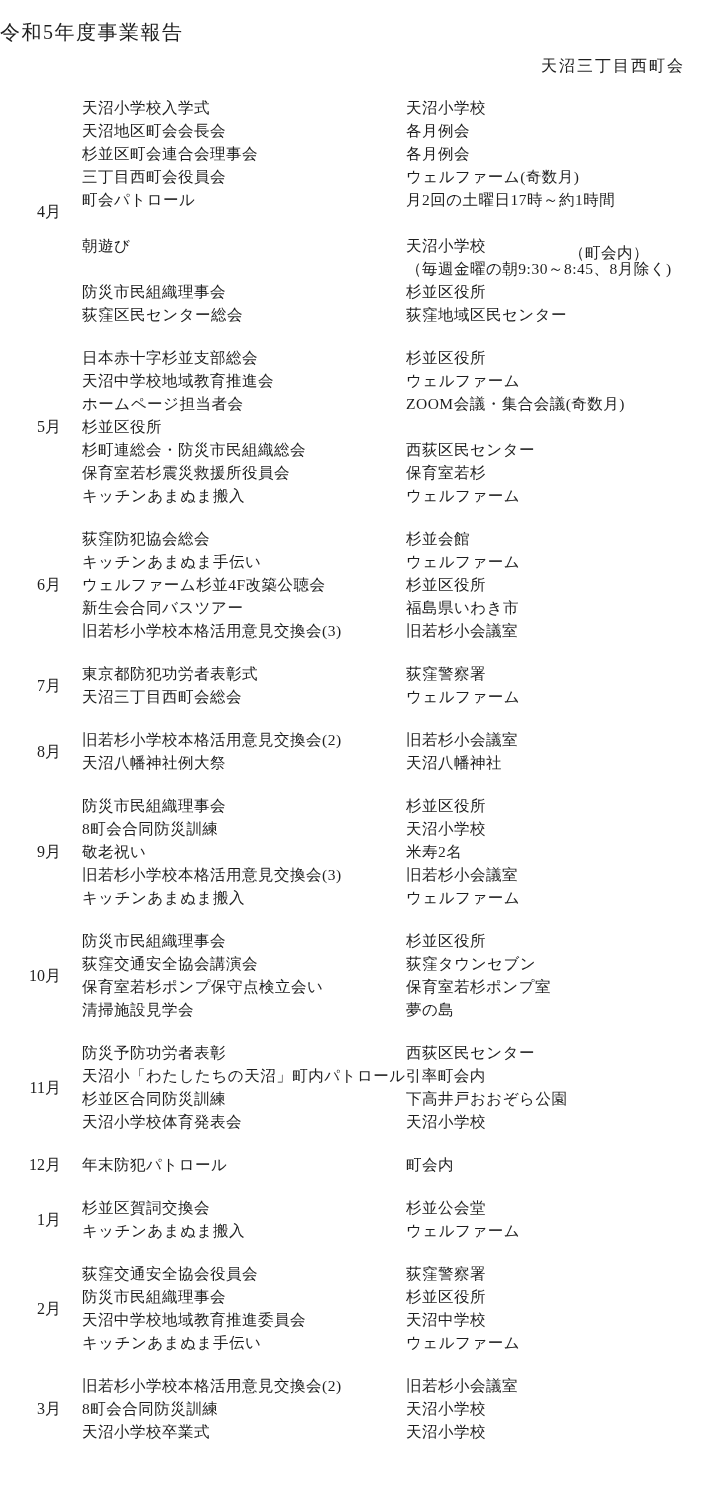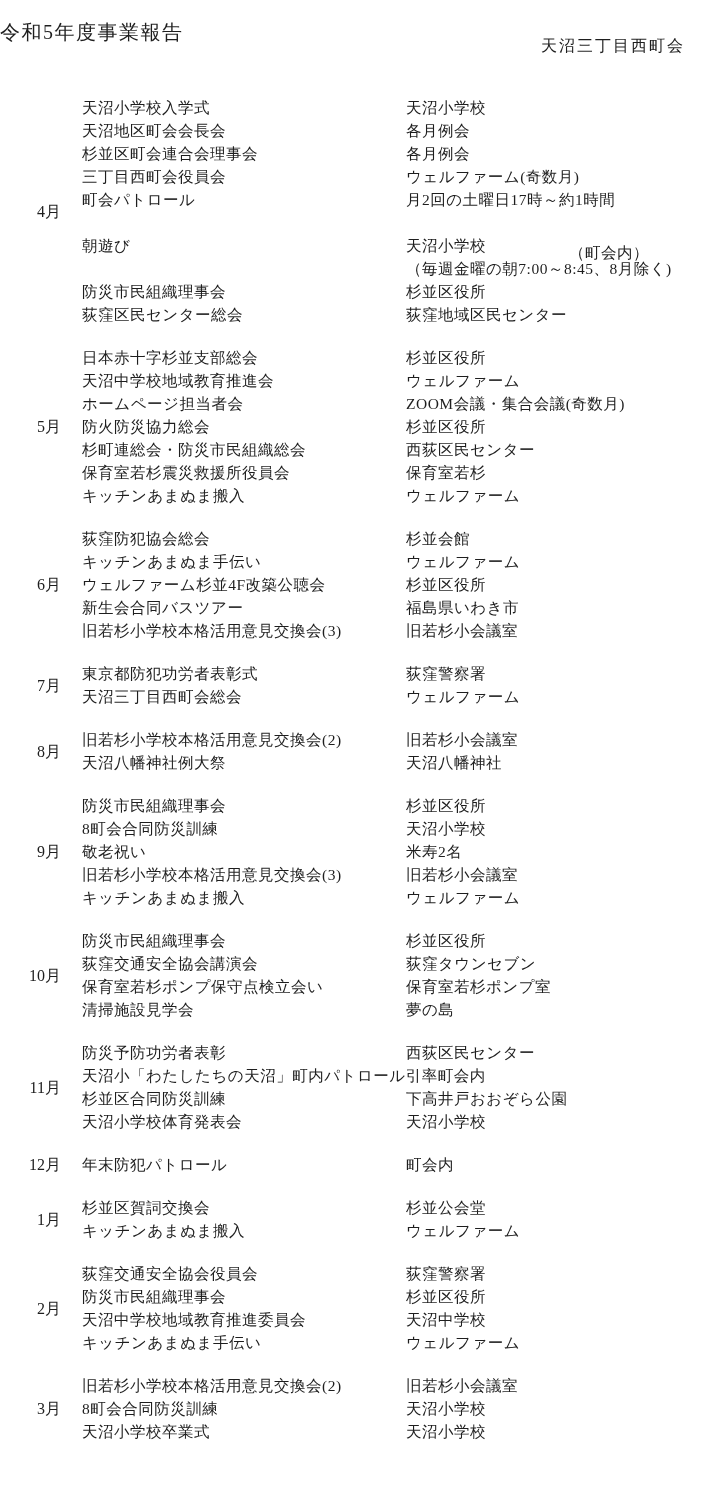--- a/index.html
+++ b/index.html
@@ -21,21 +21,21 @@
     top: 19px;
     left: 0;
     width: 100%;
     font-size: 20px;
     letter-spacing: 1.5px;
     font-weight: normal;
     margin: 0;
   }
   .subtitle {
     position: absolute;
-    top: 36px;
+    top: 56px;
     right: 26px;
     font-size: 16px;
     letter-spacing: 2px;
     margin-left: 20px;
   }
   .content {
     position: absolute;
     top: 96px;
     left: 0;
     right: 0;
@@ -110,21 +110,21 @@
           <div class="row">
             <div class="activity"></div>
             <div class="location loc-indent-far">（町会内）</div>
           </div>
           <div class="row">
             <div class="activity">朝遊び</div>
             <div class="location">天沼小学校</div>
           </div>
           <div class="row">
             <div class="activity"></div>
-            <div class="location">（毎週金曜の朝7:00～8:45、8月除く)</div>
+            <div class="location">（毎週金曜の朝9:30～8:45、8月除く)</div>
           </div>
           <div class="row">
             <div class="activity">防災市民組織理事会</div>
             <div class="location">杉並区役所</div>
           </div>
           <div class="row">
             <div class="activity">荻窪区民センター総会</div>
             <div class="location">荻窪地域区民センター</div>
           </div>
         </div>
@@ -138,21 +138,20 @@
           </div>
           <div class="row">
             <div class="activity">天沼中学校地域教育推進会</div>
             <div class="location">ウェルファーム</div>
           </div>
           <div class="row">
             <div class="activity">ホームページ担当者会</div>
             <div class="location">ZOOM会議・集合会議(奇数月)</div>
           </div>
           <div class="row">
-            <div class="activity">防火防災協力総会</div>
             <div class="location">杉並区役所</div>
           </div>
           <div class="row">
             <div class="activity">杉町連総会・防災市民組織総会</div>
             <div class="location">西荻区民センター</div>
           </div>
           <div class="row">
             <div class="activity">保育室若杉震災救援所役員会</div>
             <div class="location">保育室若杉</div>
           </div>

